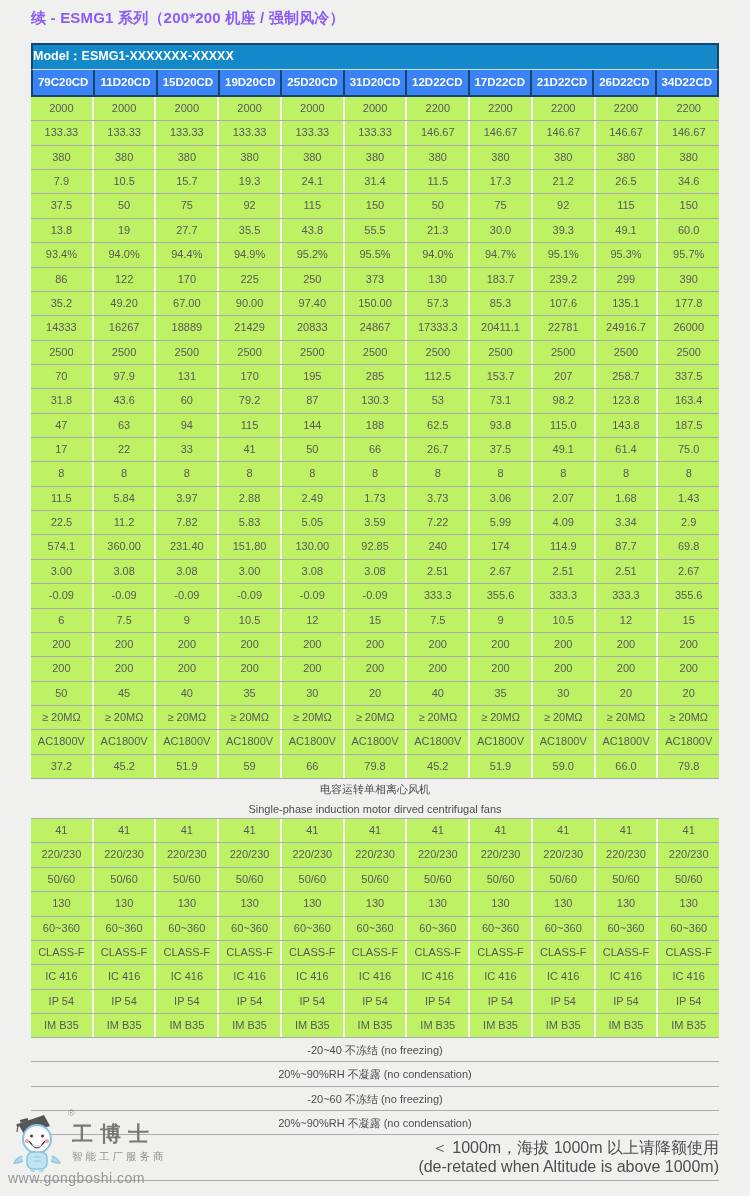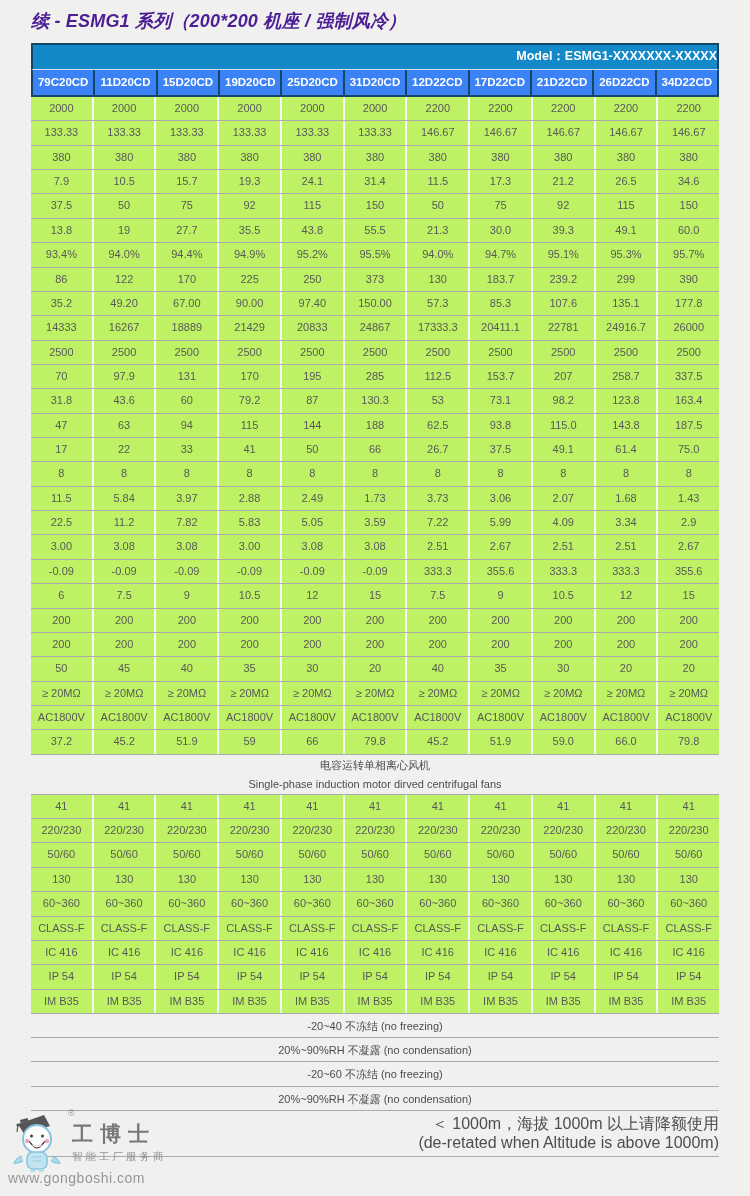--- a/index.html
+++ b/index.html
@@ -5,31 +5,30 @@
   * { box-sizing: border-box; margin: 0; padding: 0; }
   html,body { width: 750px; height: 1196px; }
   body {
     background: #f0f0ee;
     font-family: "Liberation Sans", sans-serif;
     position: relative;
     overflow: hidden;
   }
   .title {
     position: absolute; left: 31px; top: 9px;
-    font-size: 18px; font-weight: bold; color: #4c1d95;
+    font-size: 15px; font-weight: bold; color: #8b5cf6;
     letter-spacing: 0.2px;
-    font-style: italic;
   }
   .table-wrap { position: absolute; left: 31px; top: 43px; width: 688px; }
 
   .model-row {
     background: #1389c9;
     border: 2px solid #14466a; border-bottom: none;
     height: 26px; line-height: 23px;
-    text-align: right; color: #fff; font-weight: bold; font-size: 12.5px;
+    text-align: left; color: #fff; font-weight: bold; font-size: 12.5px;
   }
   .model-row span { display:inline-block; border-bottom:1px solid transparent; }
   .col-headers {
     display: flex;
     background: #3b82f6;
     border: 2px solid #14466a; border-top: 1px solid #cfe2ee;
   }
   .col-header {
     flex: 1; height: 25px; line-height: 25px;
     text-align: center; color: #fff; font-weight: bold; font-size: 11.5px;
@@ -345,20 +344,33 @@
           <div class="tcell">5.83</div>
           <div class="tcell">5.05</div>
           <div class="tcell">3.59</div>
           <div class="tcell">7.22</div>
           <div class="tcell">5.99</div>
           <div class="tcell">4.09</div>
           <div class="tcell">3.34</div>
           <div class="tcell">2.9</div>
         </div>
         <div class="trow">
+          <div class="tcell">574.1</div>
+          <div class="tcell">360.00</div>
+          <div class="tcell">231.40</div>
+          <div class="tcell">151.80</div>
+          <div class="tcell">130.00</div>
+          <div class="tcell">92.85</div>
+          <div class="tcell">240</div>
+          <div class="tcell">174</div>
+          <div class="tcell">114.9</div>
+          <div class="tcell">87.7</div>
+          <div class="tcell">69.8</div>
+        </div>
+        <div class="trow">
           <div class="tcell">3.00</div>
           <div class="tcell">3.08</div>
           <div class="tcell">3.08</div>
           <div class="tcell">3.00</div>
           <div class="tcell">3.08</div>
           <div class="tcell">3.08</div>
           <div class="tcell">2.51</div>
           <div class="tcell">2.67</div>
           <div class="tcell">2.51</div>
           <div class="tcell">2.51</div>

